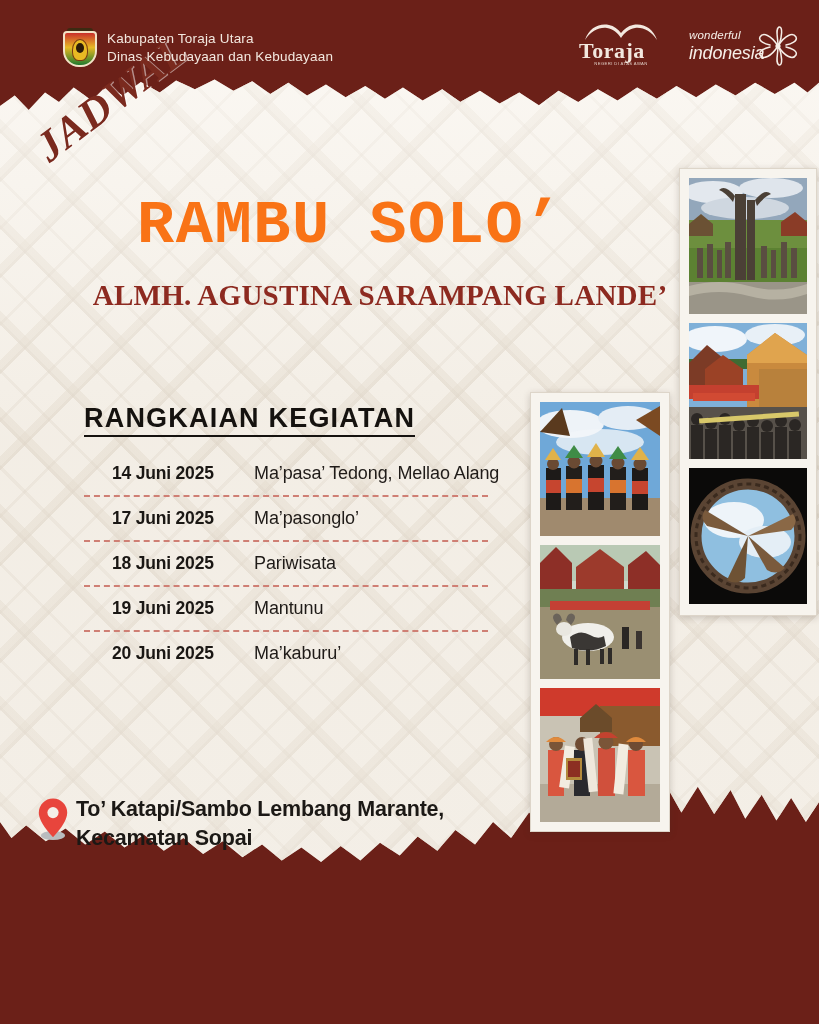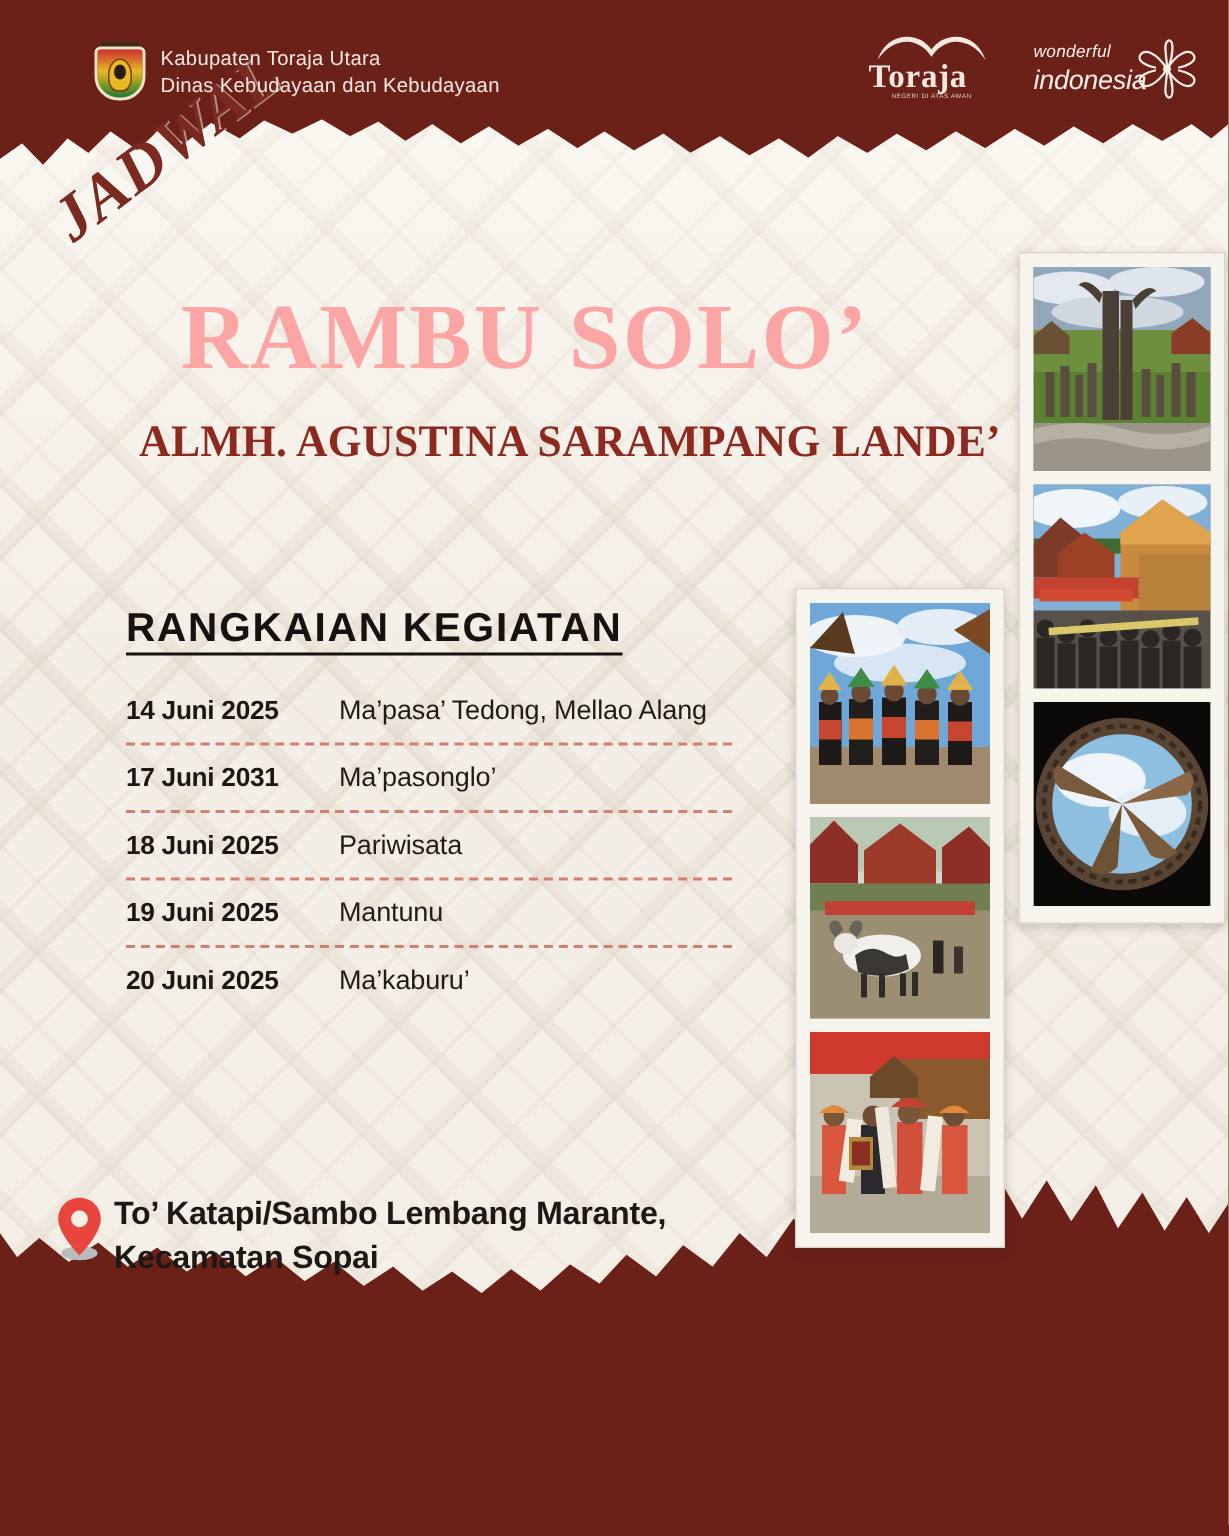--- a/index.html
+++ b/index.html
@@ -79,41 +79,41 @@
   
   .jadwal{
     position:absolute;left:26px;top:132px;z-index:22;
     transform:rotate(-37deg);transform-origin:left top;
     font-family:"Liberation Serif",serif;font-style:italic;font-weight:700;
     font-size:43px;color:#7a2a1e;letter-spacing:1px;
     text-shadow:1px 1px 0 rgba(255,255,255,.5);
   }
   .main-title{
     position:absolute;left:0;top:190px;width:700px;text-align:center;z-index:21;
-    font-family:Liberation Serif, serif;font-weight:700;font-size:62px;color:#fca5a5;
+    font-family:Liberation Mono, monospace;font-weight:700;font-size:62px;color:#f97316;
     letter-spacing:1.5px;
   }
   .sub-title{
     position:absolute;left:0;top:278px;width:760px;text-align:center;z-index:21;
     font-family:"Liberation Serif",serif;font-weight:700;font-size:30px;color:#8d2a20;
     letter-spacing:.2px;
     transform:scaleX(.97);
   }
 
   
   .sched{position:absolute;left:84px;top:403px;width:420px;z-index:21;}
   .sched-head{
     font-family:Liberation Sans, sans-serif;
     font-size:27px;font-weight:700;color:#15120f;letter-spacing:1.2px;
     border-bottom:2.5px solid #15120f;display:inline-block;padding-bottom:1px;
   }
   .rows{margin-top:26px;}
   .row{display:flex;align-items:baseline;}
   .row .date{
-    width:142px;flex:none;font-size:17.5px;font-weight:700;color:#1a1714;letter-spacing:-.2px;
+    width:142px;flex:none;font-size:17.5px;font-weight:700;color:#1a1714;letter-spacing:-.2px;margin-left:28px;
   }
   .row .act{font-size:18px;color:#1f1b18;letter-spacing:-.1px;}
   .dash{
     height:0;border-top:2px dashed #cf7f74;margin:11px 0 11px 0;width:404px;
   }
 
   
   .loc{position:absolute;left:36px;top:795px;width:470px;display:flex;align-items:flex-start;gap:6px;z-index:21;font-weight:bold;}
   .pin{width:34px;height:44px;flex:none;margin-top:2px;}
   .loc-text{font-size:21.5px;line-height:1.33;color:#1b1815;letter-spacing:-.2px;}
@@ -217,21 +217,21 @@
     <div class="sched-head">RANGKAIAN KEGIATAN</div>
     <div class="rows">
 
       <div class="row">
         <div class="date">14 Juni 2025</div>
         <div class="act">Ma’pasa’ Tedong, Mellao Alang</div>
       </div>
       <div class="dash"></div>
 
       <div class="row">
-        <div class="date">17 Juni 2031</div>
+        <div class="date">17 Juni 2025</div>
         <div class="act">Ma’pasonglo’</div>
       </div>
       <div class="dash"></div>
 
       <div class="row">
         <div class="date">18 Juni 2025</div>
         <div class="act">Pariwisata</div>
       </div>
       <div class="dash"></div>
 

